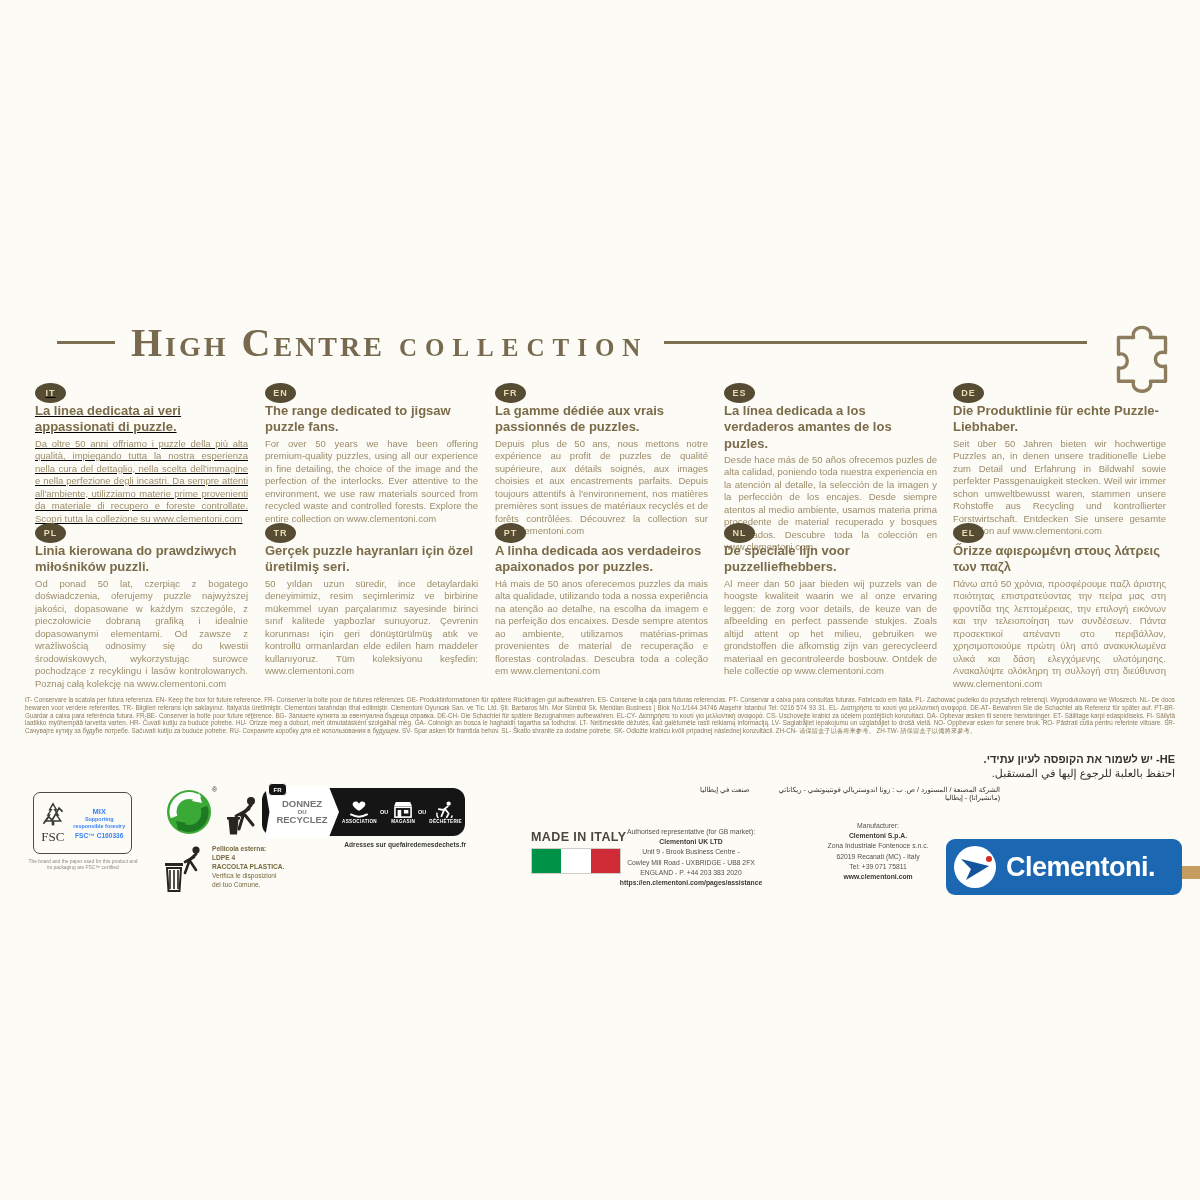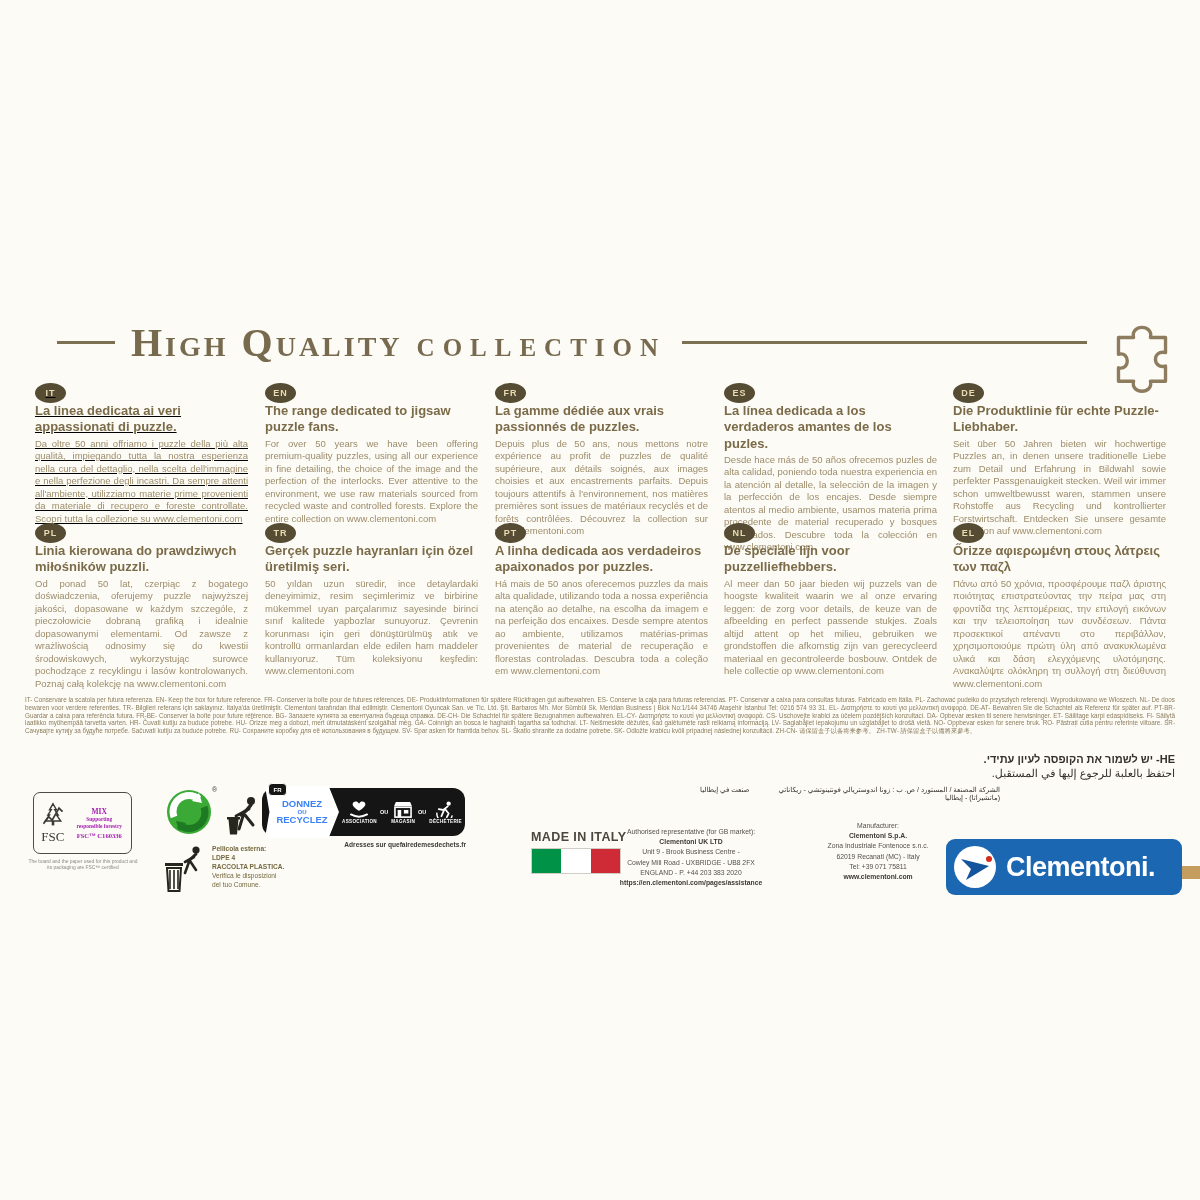--- a/index.html
+++ b/index.html
@@ -33,39 +33,39 @@
   .hebrew-line{right:25px;top:753px;font-size:11px;font-weight:bold;}
   .arabic-line{right:25px;top:767px;font-size:11px;}
   .arabic-small{left:700px;top:786px;width:300px;font-size:7px;display:flex;
                 flex-direction:row;justify-content:space-between;direction:rtl;color:#35302a;}
 
   
   .fsc-box{left:33px;top:792px;width:99px;height:62px;border:1.6px solid #4d4d48;border-radius:7px;
            display:flex;align-items:center;justify-content:space-around;padding:2px;box-sizing:border-box;}
   .fsc-left{display:flex;flex-direction:column;align-items:center;}
   .fsc-brand{font-family:"Liberation Serif",serif;font-weight:normal;font-size:13px;color:#3a3a35;}
-  .fsc-right{width:52px;text-align:center;color:#a21caf;font-family:Liberation Serif, serif;}
+  .fsc-right{width:52px;text-align:center;color:#3b82f6;}
   .fsc-mix{font-size:7.5px;font-weight:bold;}
   .fsc-tagline{font-size:5.4px;font-weight:bold;line-height:1.25;}
   .fsc-code{font-size:6.6px;font-weight:bold;margin-top:2px;}
   .fsc-caption{left:28px;top:859px;width:110px;font-size:4.9px;color:#8b8b85;text-align:center;line-height:1.3;}
 
   .greendot{left:166px;top:789px;}
   .greendot-reg{left:212px;top:786px;font-size:7px;color:#3a3a35;}
   .tidyman{left:224px;top:795px;}
 
   .donnez-box{left:262px;top:788px;width:203px;height:48px;background:#151515;border-radius:12px;
               display:flex;align-items:center;}
   .donnez-tag{left:268px;top:783px;width:17px;height:11px;background:#151515;border:1px solid #fcfbf6;
               border-radius:4px;color:#fff;font-size:6px;font-weight:bold;display:flex;
               align-items:center;justify-content:center;}
   .donnez-arrow{width:74px;height:52px;margin-left:3px;background:#fff;
                 clip-path:polygon(0 0,86% 0,100% 50%,86% 100%,0 100%,6% 50%);
                 display:flex;flex-direction:column;align-items:center;justify-content:center;
-                color:#3b82f6;font-weight:bold;line-height:1.05;}
+                color:#737373;font-weight:bold;line-height:1.05;}
   .donnez-arrow .d1{font-size:9.5px;}
   .donnez-arrow .d2{font-size:6px;}
   .donnez-icons{flex:1;display:flex;align-items:center;justify-content:space-evenly;color:#fff;}
   .donnez-item{display:flex;flex-direction:column;align-items:center;gap:1px;}
   .donnez-item .lbl{font-size:4.6px;font-weight:bold;letter-spacing:0.3px;}
   .donnez-ou{font-size:5.5px;font-weight:bold;color:#fff;}
   .donnez-caption{left:300px;top:841px;width:166px;text-align:right;font-size:6.6px;
                   font-weight:bold;color:#3a3a35;}
 
   .bin-block{left:163px;top:845px;display:flex;gap:7px;}
@@ -87,21 +87,21 @@
   .clem-text{color:#ffffff;font-size:27px;font-weight:bold;letter-spacing:-0.5px;}
 </style>
 </head>
 <body>
 
 <div id="page">
 
   <div class="abs title-band">
     <div class="rule rule-left"></div>
     <div class="title-text">
-      <span class="title-main">High Quality</span>
+      <span class="title-main">High Centre</span>
       <span class="title-sub">collection</span>
     </div>
     <div class="rule rule-right"></div>
   </div>
 
   <div class="abs" style="left:1098px;top:314px;">
     <svg width="88" height="84" viewBox="0 0 100 100">
       <path d="M22,28 L40,28 C36,12 64,12 60,28 L78,28 L78,46 C62,42 62,66 78,62 L78,80 L60,80 C64,96 36,96 40,80 L22,80 L22,64 C36,68 36,44 22,48 Z" fill="none" stroke="#8d7c5d" stroke-width="4" stroke-linejoin="round"></path>
     </svg>
   </div>

